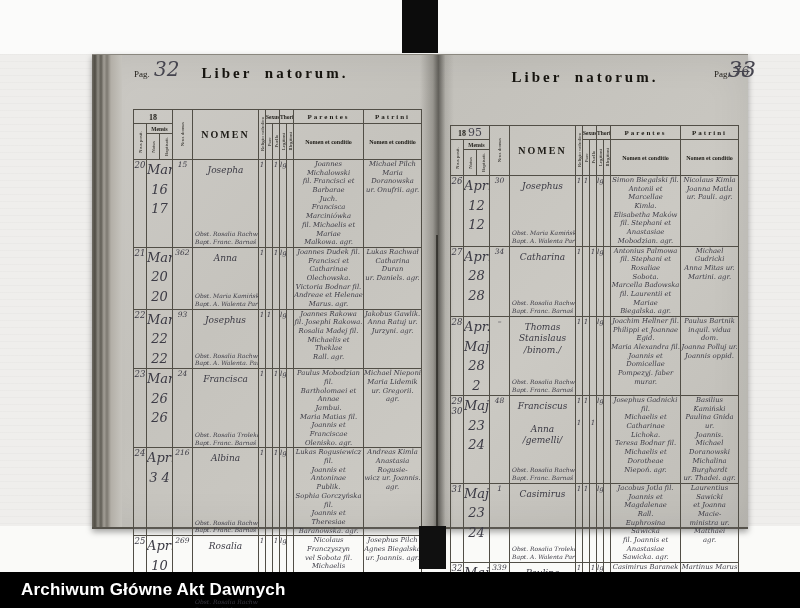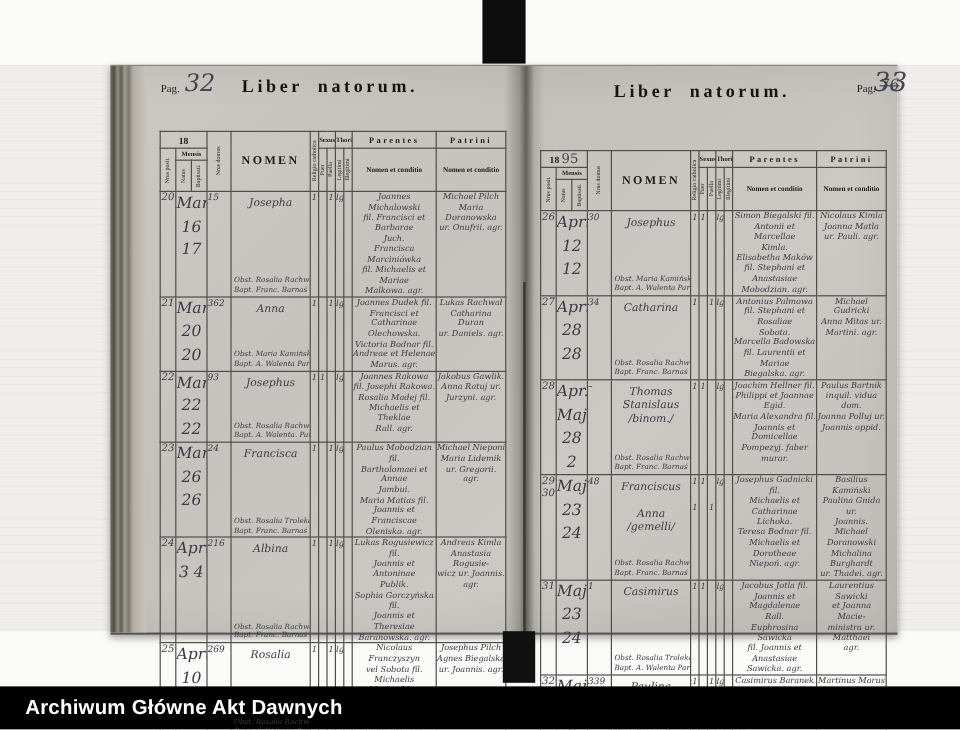--- a/index.html
+++ b/index.html
@@ -59,21 +59,21 @@
   .year-hw{font-family:"DejaVu Serif",serif;font-size:11px;color:#45444e;font-weight:normal;}
   .mensis-h{font-size:5.5px;font-weight:bold;}
   .vlabel{writing-mode:vertical-rl;transform:rotate(180deg);font-size:5px;line-height:1;margin:0 auto;white-space:nowrap;font-weight:normal;color:#24221d;}
   .nomen-h{font-size:10px;letter-spacing:2px;font-weight:bold;}
   .group-h{font-size:7px;letter-spacing:2px;font-weight:bold;}
   .sub-h{font-size:6px;font-weight:normal;}
   .body-row{height:59px;}
   #table-right .body-row{height:60px;}
   .cell-nr{font-size:8.5px;text-align:center;white-space:pre-line;padding-top:2px;line-height:1.2;}
   .cell-mensis{font-size:13px;text-align:center;white-space:pre-line;padding-top:2px;line-height:1.5;}
-  .cell-domus{font-size:7.5px;text-align:left;padding-top:10px;font-style:italic;}
+  .cell-domus{font-size:7.5px;text-align:center;padding-top:10px;font-style:italic;}
   .cell-nomen{position:relative;}
   .name-text{font-size:9px;text-align:center;margin-top:5px;white-space:pre-line;line-height:1.25;}
   .obst-note{position:absolute;bottom:1px;left:2px;width:170%;font-size:6px;line-height:1.3;white-space:pre-line;text-align:left;z-index:2;}
   .cell-mark{font-size:7px;text-align:center;white-space:pre-line;padding-top:3px;line-height:1.6;}
   .cell-text{font-size:6.8px;line-height:1.28;white-space:pre-line;padding:2px 1px 0 2px;text-align:center;}
 </style>
 </head>
 <body>
 
 <div class="scan-strip-top"></div>

